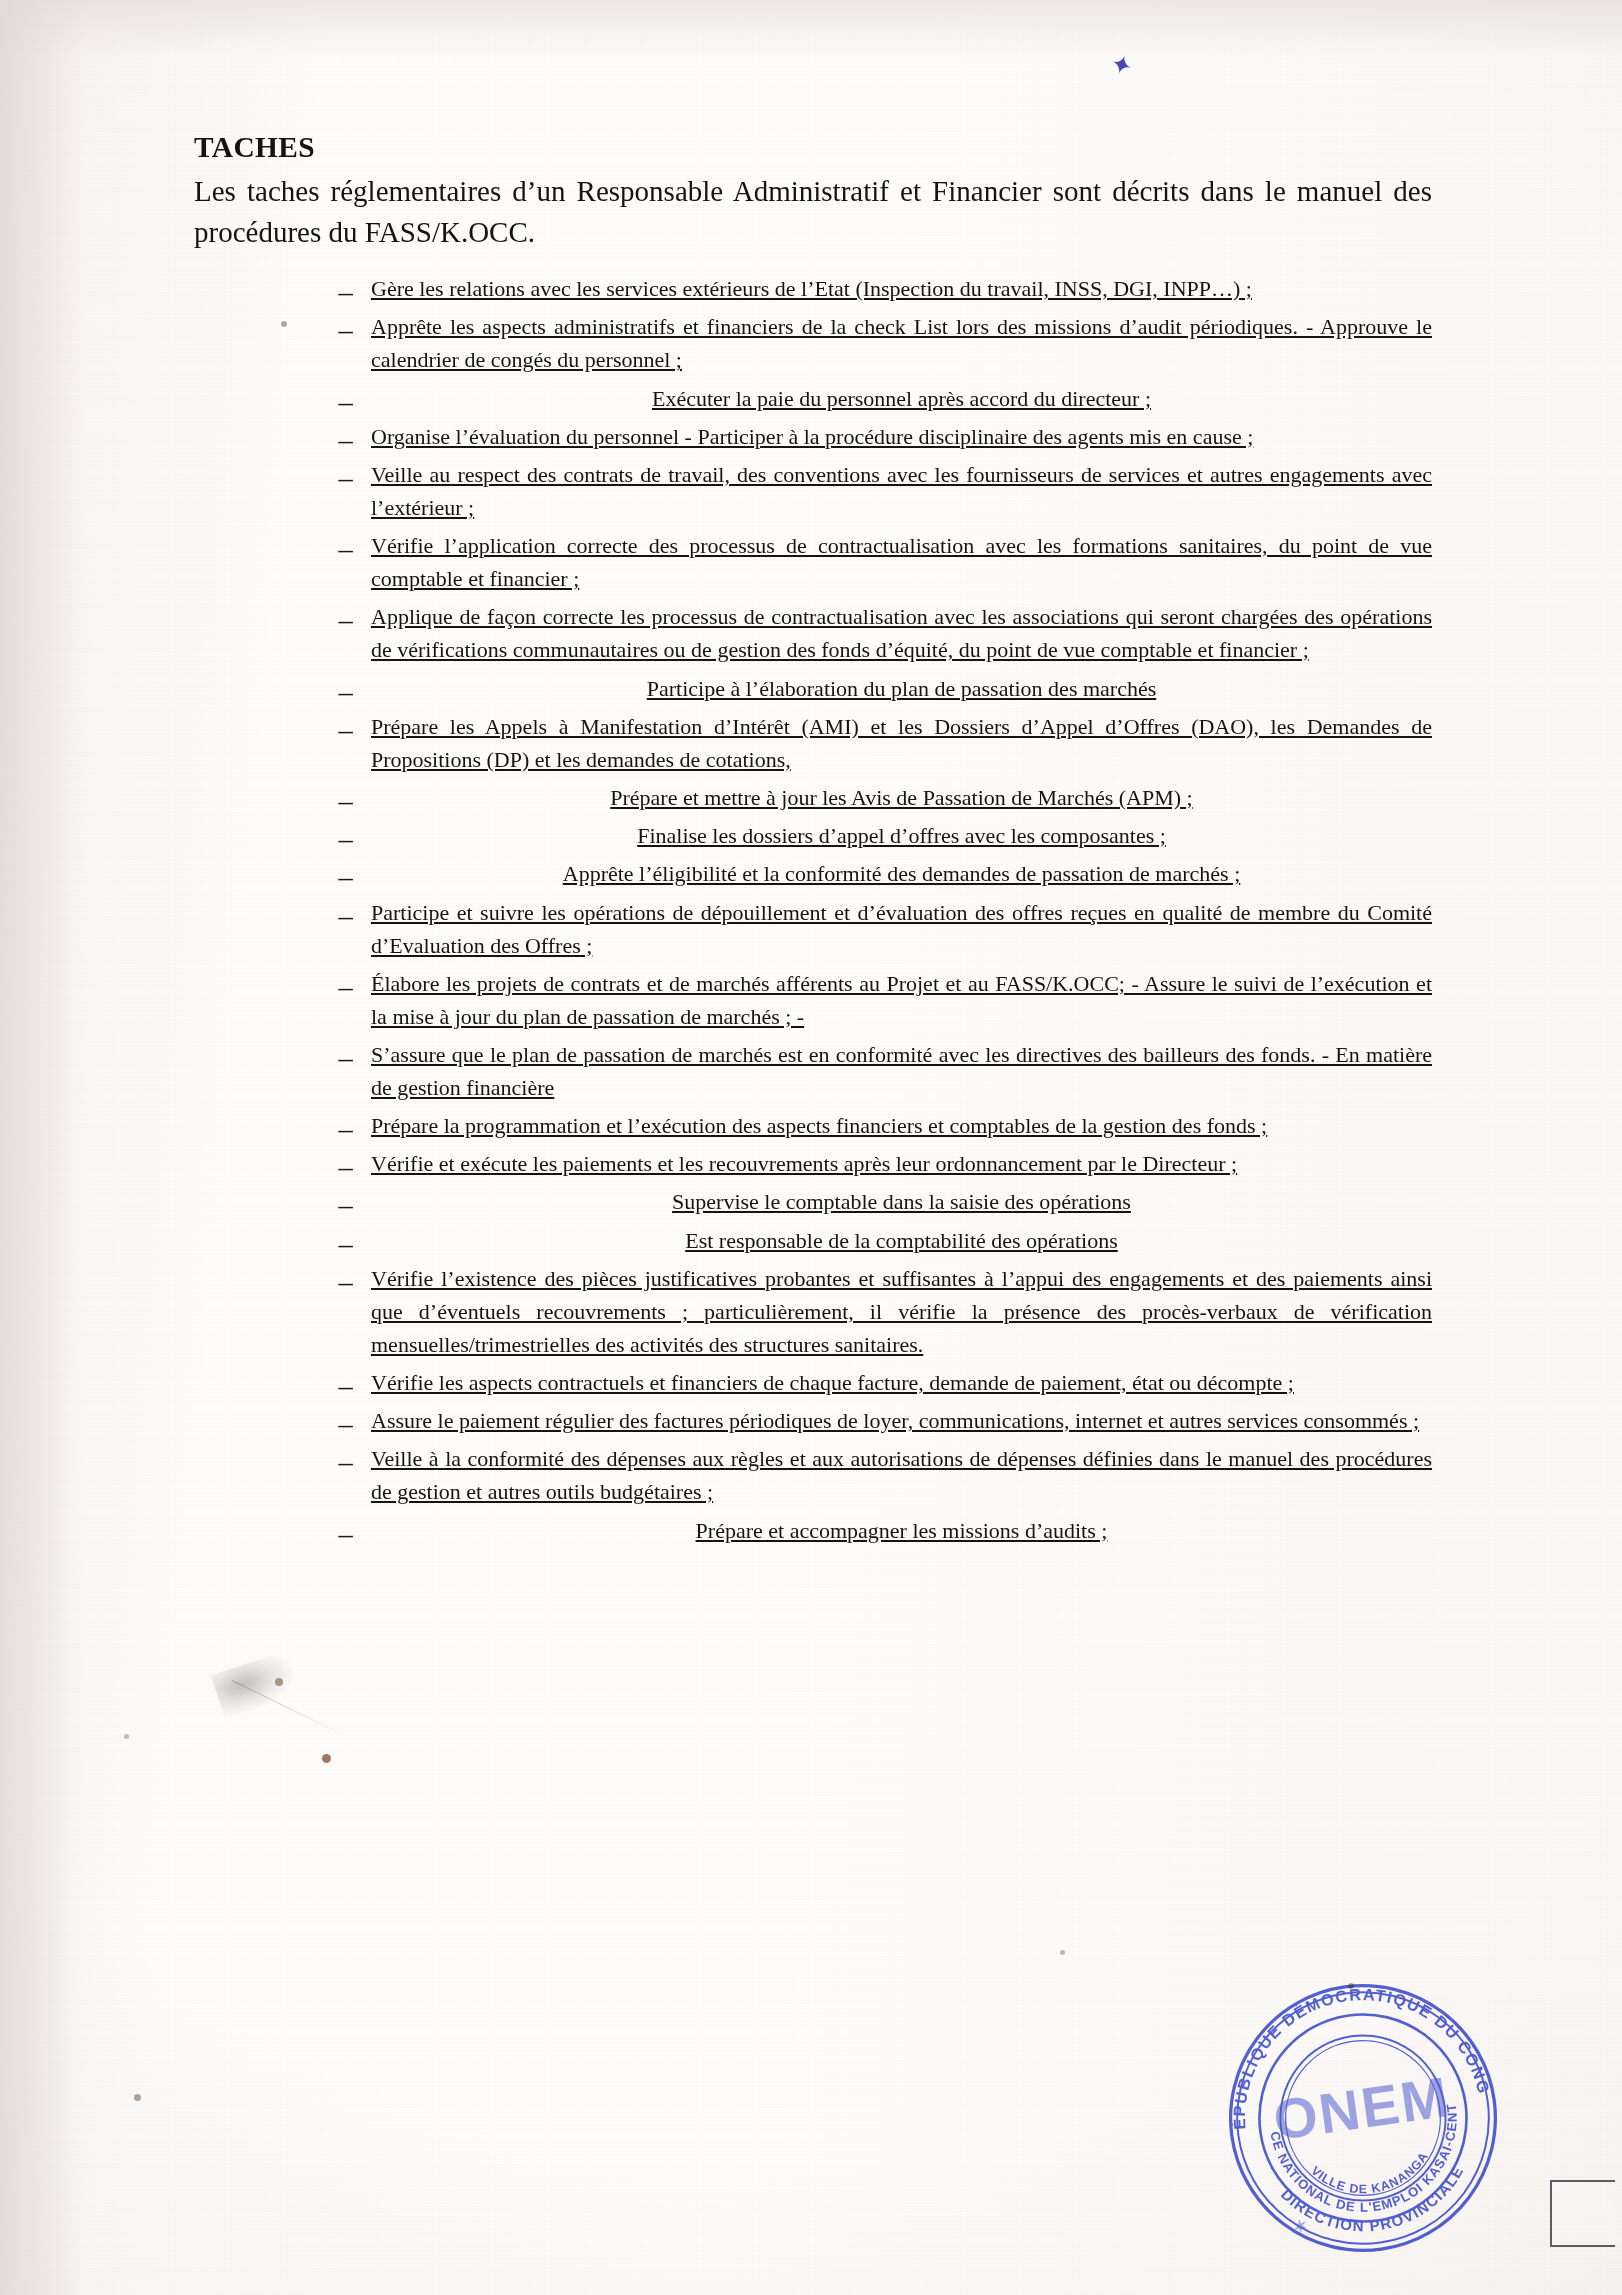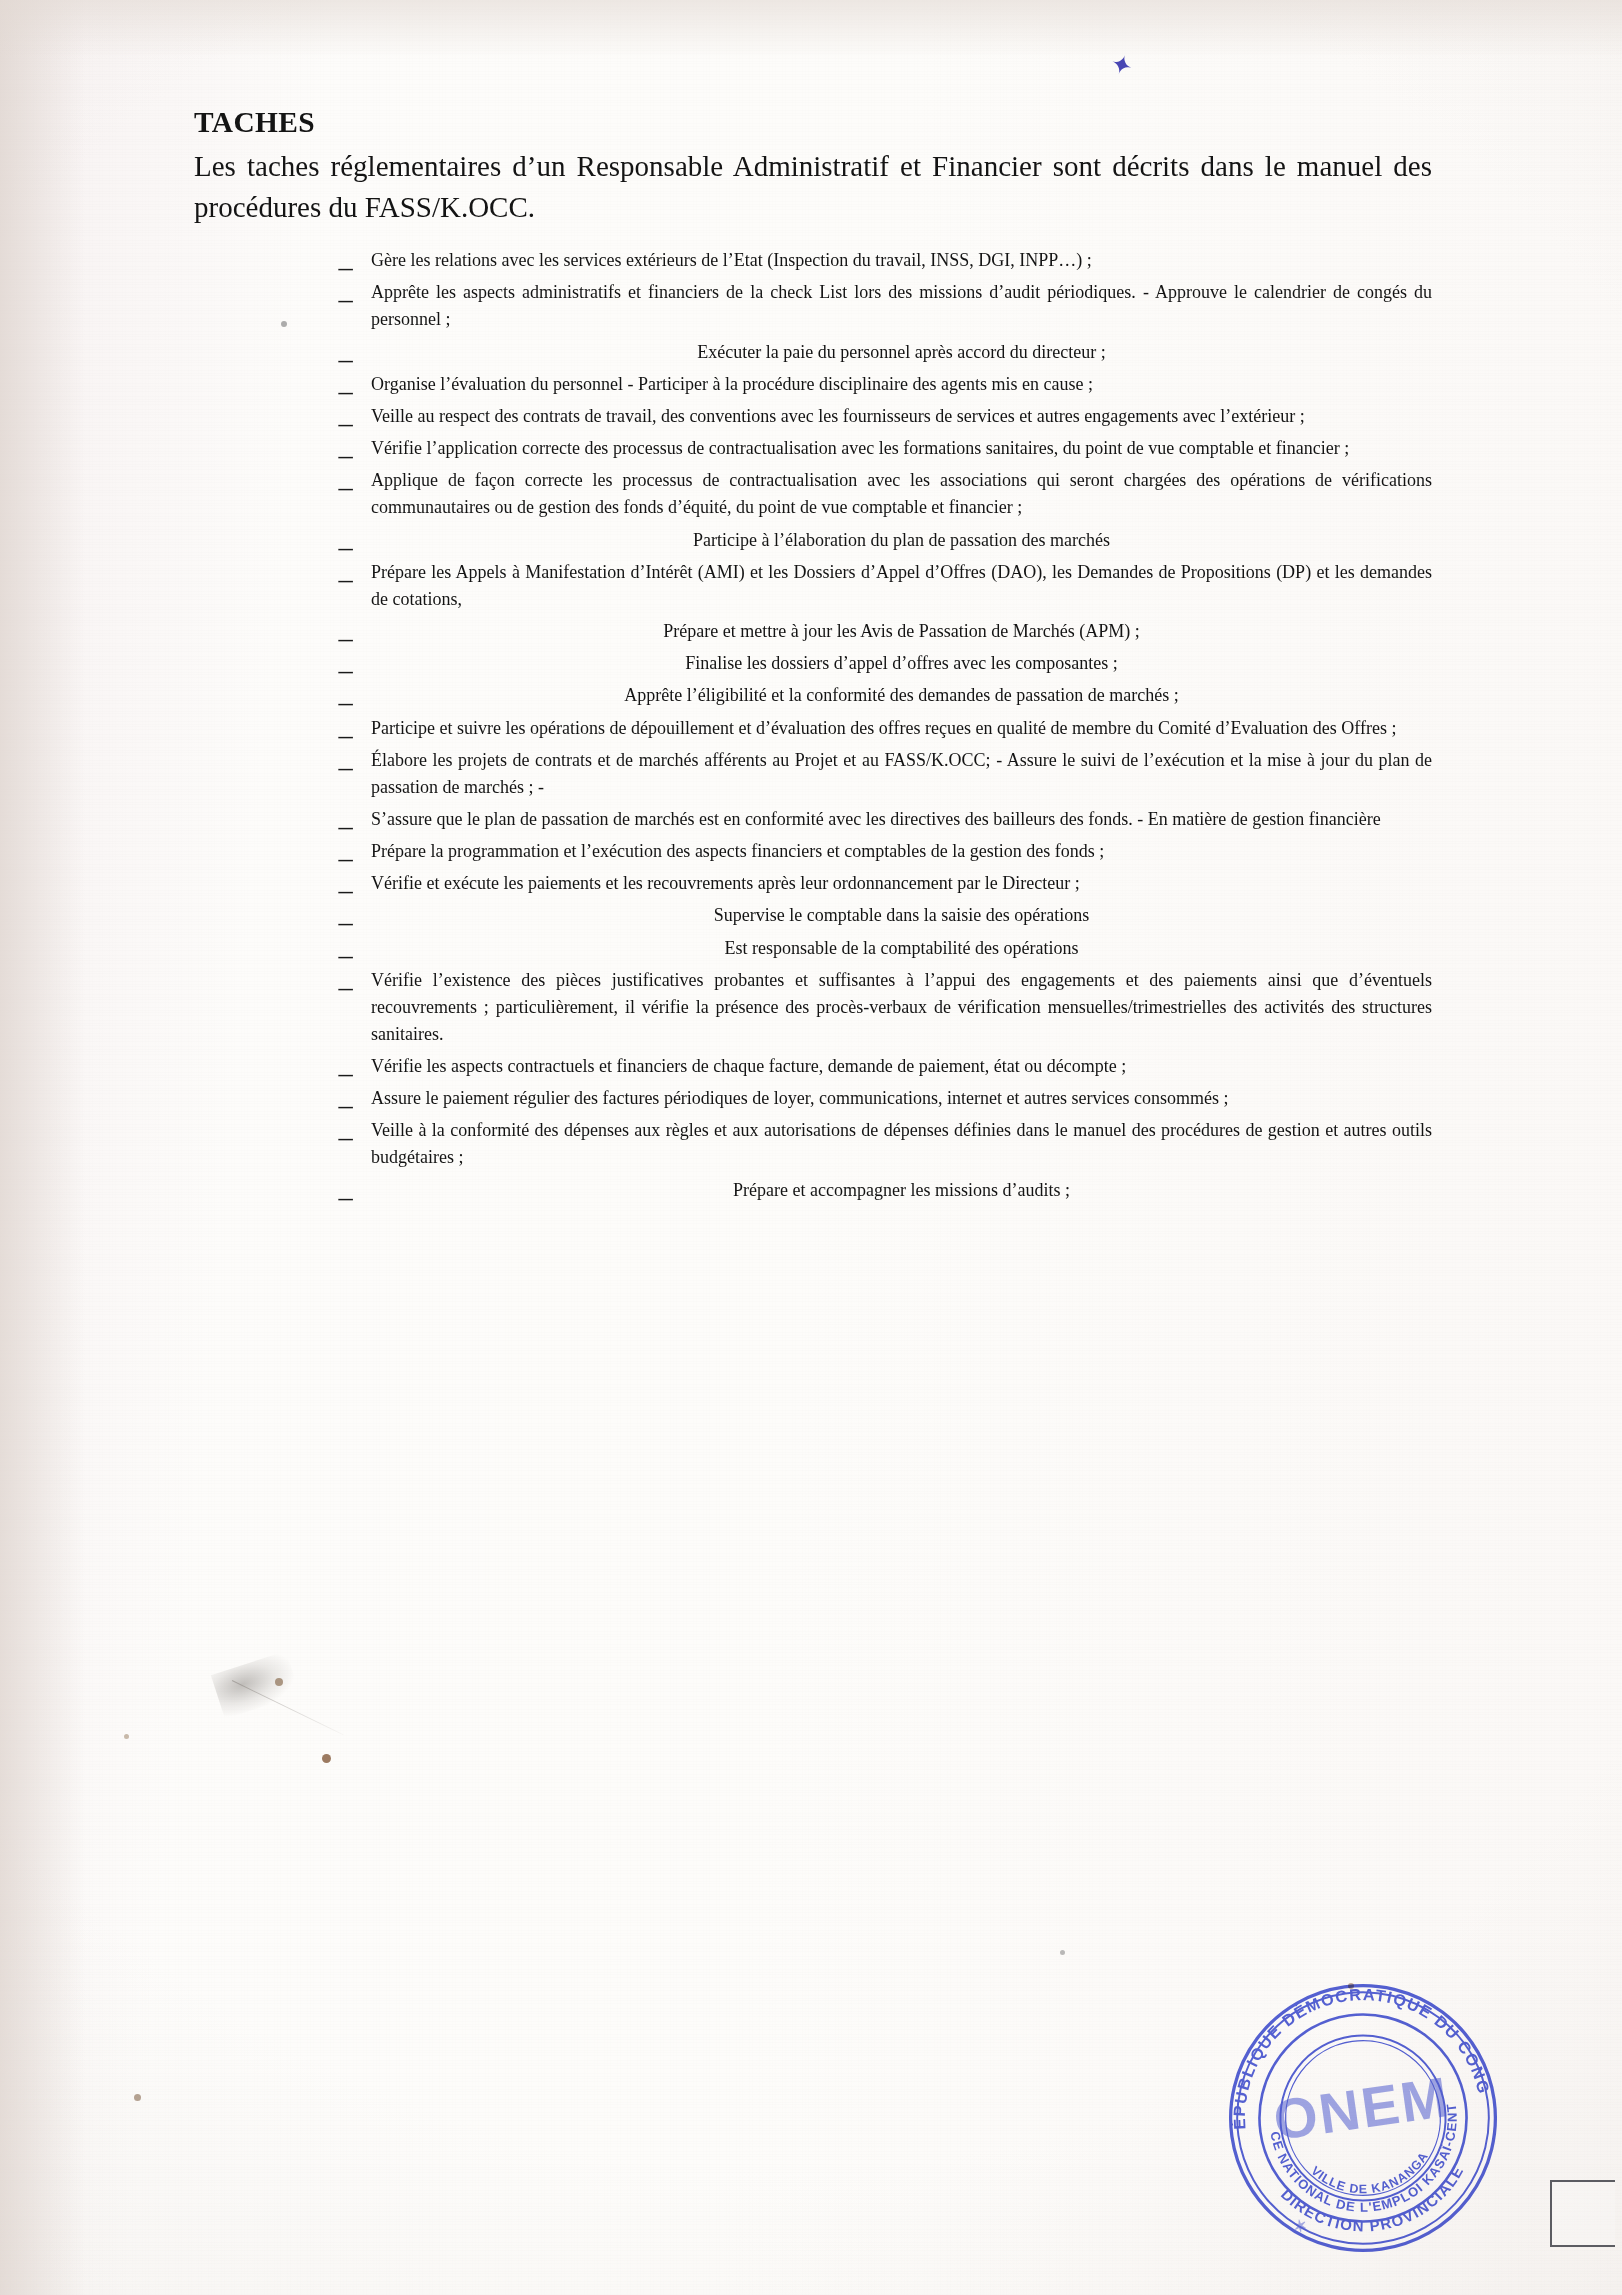--- a/index.html
+++ b/index.html
@@ -31,21 +31,21 @@
     opacity: 0.055;
     background-image:
       repeating-linear-gradient(0deg, rgba(120,100,90,0.25) 0px, rgba(120,100,90,0.25) 0.7px, rgba(255,255,255,0) 0.7px, rgba(255,255,255,0) 2.6px),
       repeating-linear-gradient(90deg, rgba(120,100,90,0.18) 0px, rgba(120,100,90,0.18) 0.7px, rgba(255,255,255,0) 0.7px, rgba(255,255,255,0) 3.3px);
     pointer-events: none;
   }
 
   .content {
     position: absolute;
     left: 194px;
-    top: 104px;
+    top: 129px;
     width: 1238px;
   }
 
   h1.heading {
     font-size: 29.4px;
     font-weight: bold;
     letter-spacing: 0.4px;
     margin: 0 0 5.2px 0;
     line-height: 1.25;
   }
@@ -58,26 +58,27 @@
     text-justify: inter-word;
   }
 
   ul.tasks {
     list-style: none;
     margin: 0;
     padding: 0 0 0 147px;
   }
   ul.tasks > li {
     position: relative;
-    font-size: 18px;
+    font-size: 22px;
     line-height: 1.50;
     margin: 0 0 5.2px 0;
     padding-left: 30px;
     text-align: justify;
     text-justify: inter-word;
+    text-decoration: underline;
   }
   ul.tasks > li::before {
     content: "\2013";
     position: absolute;
     left: -2.6px;
     top: 0;
     font-size: 28.5px;
     color: #1a1a1a;
   }
   ul.tasks > li.nojust {

